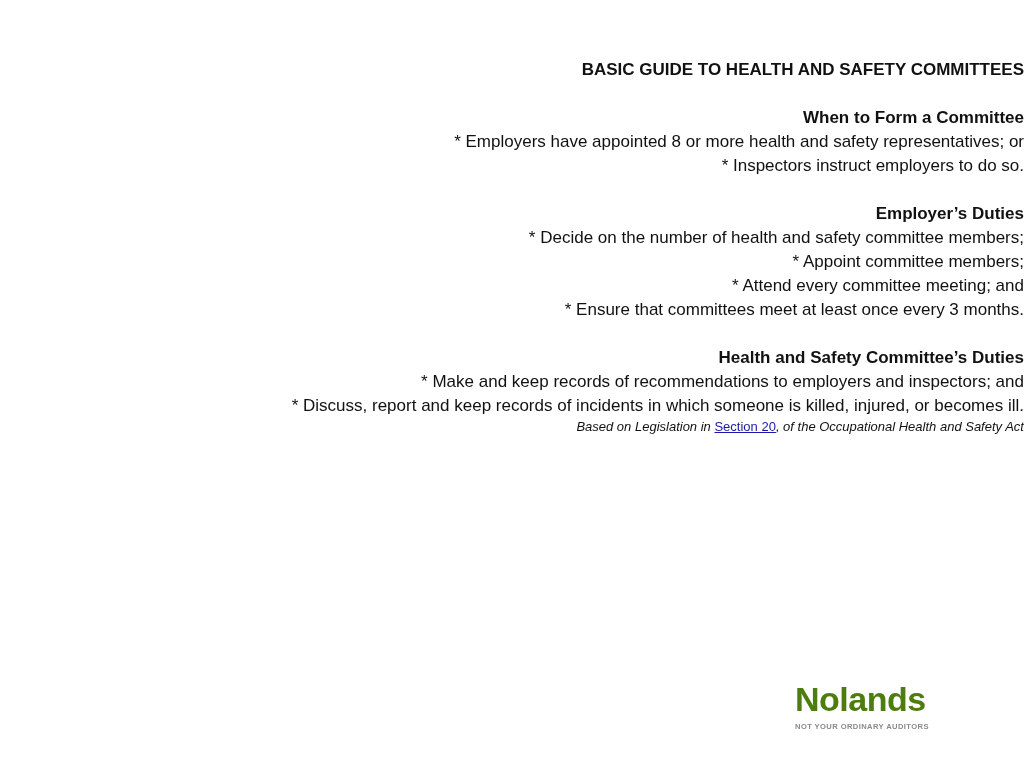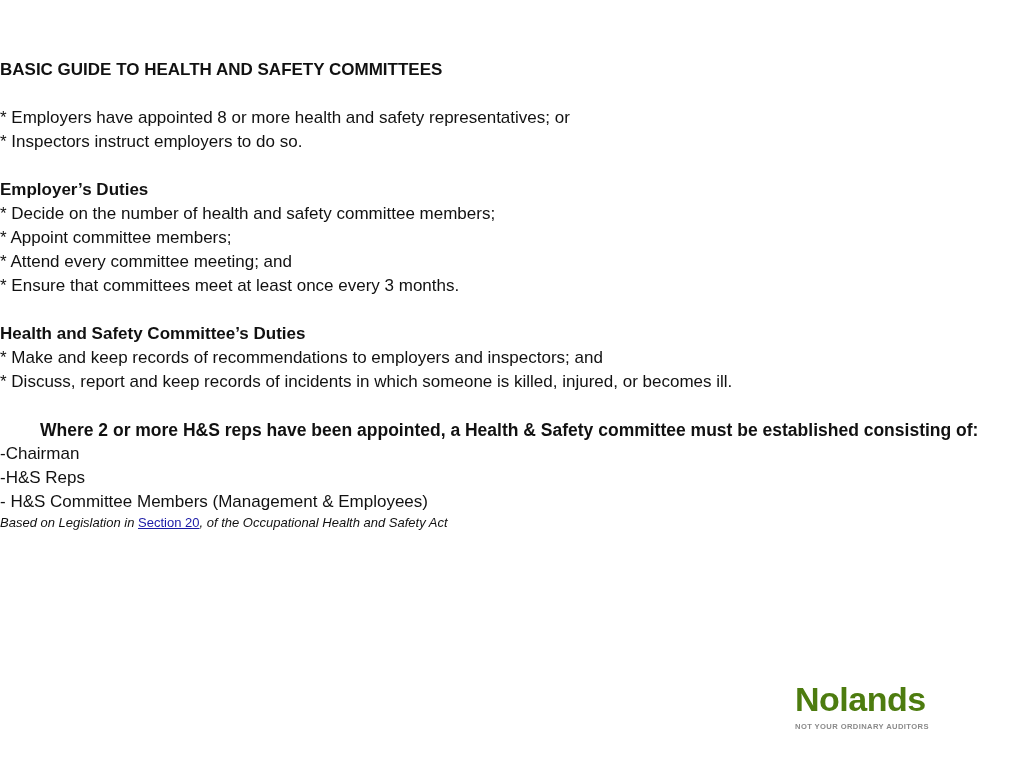--- a/index.html
+++ b/index.html
@@ -1,62 +1,57 @@
 <!DOCTYPE html>
 <html><head>
   <meta charset="utf-8">
   <style>
     html, body { margin: 0; padding: 0; }
     body {
       width: 1024px; height: 768px; background: #ffffff; position: relative; overflow: hidden;
       font-family: "Liberation Sans", sans-serif; color: #111;
     }
-    .doc { position: absolute; left: 0; top: 58px; width: 1024px; text-align: left; }
+    .doc { position: absolute; left: 0; top: 58px; width: 1024px; text-align: right; }
     .title { font-weight: bold; font-size: 17px; line-height: 24px; margin: 0; }
     .section { margin-top: 24px; }
     .heading { font-weight: bold; font-size: 17px; line-height: 24px; }
     .line { font-size: 17px; line-height: 24px; }
     .bold-line { font-weight: bold; font-size: 17.5px; line-height: 24px; padding: 0 40px; }
     .note { font-style: italic; font-size: 13px; line-height: 18px; margin-top: 0; }
     .note a { color: #1a1aa6; text-decoration: underline; font-style: normal; }
     .logo { position: absolute; left: 795px; top: 684px; width: 185px; height: 38px; }
     .logo-word { font-family: "Liberation Sans", sans-serif; font-weight: bold; font-size: 34px; line-height: 30px; color: #4d7c0f; letter-spacing: -0.5px; }
     .logo-tag { font-family: "Liberation Sans", sans-serif; font-weight: bold; font-size: 7.6px; color: #8a8a8a; letter-spacing: 0.4px; line-height: 10px; margin-top: 8px; }
   </style>
 </head>
 <body>
 
 <div class="doc">
   <div class="title">BASIC GUIDE TO HEALTH AND SAFETY COMMITTEES</div>
 
   <div class="section">
+    <div class="heading">When to Form a Committee</div>
     <div class="line">* Employers have appointed 8 or more health and safety representatives; or</div>
     <div class="line">* Inspectors instruct employers to do so.</div>
   </div>
 
   <div class="section">
     <div class="heading">Employer’s Duties</div>
     <div class="line">* Decide on the number of health and safety committee members;</div>
     <div class="line">* Appoint committee members;</div>
     <div class="line">* Attend every committee meeting; and</div>
     <div class="line">* Ensure that committees meet at least once every 3 months.</div>
   </div>
 
   <div class="section">
     <div class="heading">Health and Safety Committee’s Duties</div>
     <div class="line">* Make and keep records of recommendations to employers and inspectors; and</div>
     <div class="line">* Discuss, report and keep records of incidents in which someone is killed, injured, or becomes ill.</div>
   </div>
 
-  <div class="section">
-    <div class="bold-line">Where 2 or more H&amp;S reps have been appointed, a Health &amp; Safety committee must be established consisting of:</div>
-    <div class="line">-Chairman</div>
-    <div class="line">-H&amp;S Reps</div>
-    <div class="line">- H&amp;S Committee Members (Management &amp; Employees)</div>
-  </div>
 
   <div class="note">
     <span>Based on Legislation in </span><a href="#">Section 20</a><span>, of the Occupational Health and Safety Act</span>
   </div>
 </div>
 
 <div class="logo">
   <div class="logo-word">Nolands</div>
   <div class="logo-tag">NOT YOUR ORDINARY AUDITORS</div>
 </div>

